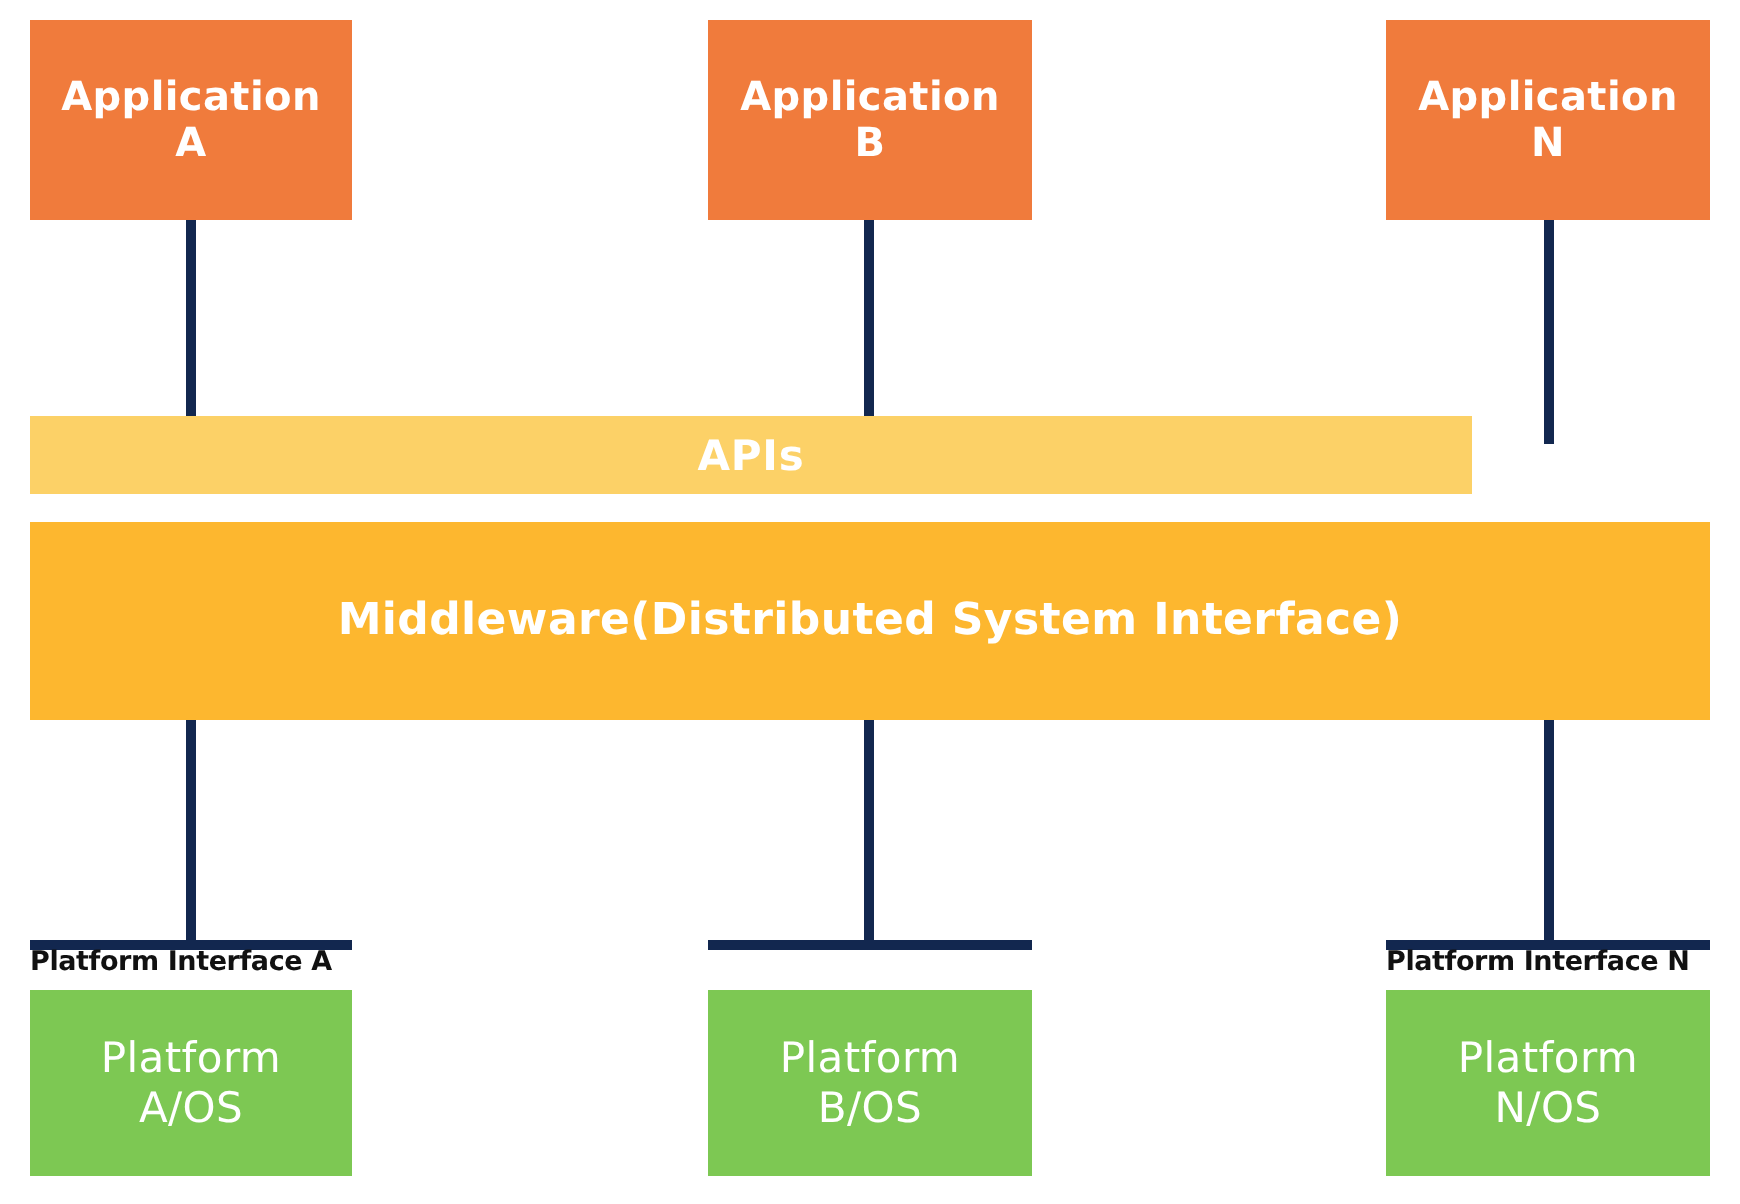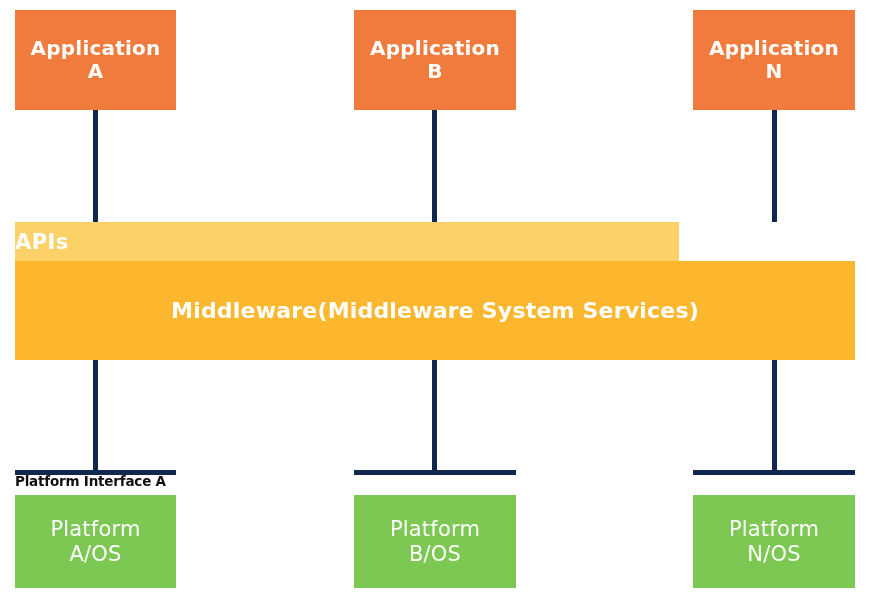--- a/index.html
+++ b/index.html
@@ -46,27 +46,27 @@
     font-size: 20px;
     font-weight: bold;
     line-height: 1.15;
     letter-spacing: 0.2px;
   }
 
   
   .apis-band {
     position: absolute;
     left: 15px;
-    top: 222px;
-    width: 664px;
+    top: 208px;
+    width: 721px;
     height: 39px;
     background: #FCD167;
     display: flex;
     align-items: center;
-    justify-content: flex-start;
+    justify-content: center;
   }
   .apis-band .band-label {
     color: #ffffff;
     font-size: 21px;
     font-weight: bold;
     letter-spacing: 0.4px;
   }
   .middleware-band {
     position: absolute;
     left: 15px;
@@ -145,32 +145,33 @@
 
   <div class="connector" style="left:93px;  top:110px; height:112px;"></div>
   <div class="connector" style="left:432px; top:110px; height:112px;"></div>
   <div class="connector" style="left:772px; top:110px; height:112px;"></div>
 
   <div class="apis-band">
     <span class="band-label">APIs</span>
   </div>
 
   <div class="middleware-band">
-    <span class="band-label">Middleware(Middleware System Services)</span>
+    <span class="band-label">Middleware(Distributed System Interface)</span>
   </div>
 
   <div class="connector" style="left:93px;  top:360px; height:112px;"></div>
   <div class="connector" style="left:432px; top:360px; height:112px;"></div>
   <div class="connector" style="left:772px; top:360px; height:112px;"></div>
 
   <div class="iface-bar" style="left:15px;  top:470px; width:161px;"></div>
   <div class="iface-bar" style="left:354px; top:470px; width:162px;"></div>
   <div class="iface-bar" style="left:693px; top:470px; width:162px;"></div>
 
   <div class="iface-label" style="left:15px;  width:161px;">Platform Interface A</div>
+  <div class="iface-label" style="left:693px; width:162px;">Platform Interface N</div>
 
   <div class="platform-box" style="left:15px; width:161px;">
     <div class="box-label">
       <span>Platform</span><br>
       <span>A/OS</span>
     </div>
   </div>
 
   <div class="platform-box" style="left:354px; width:162px;">
     <div class="box-label">

